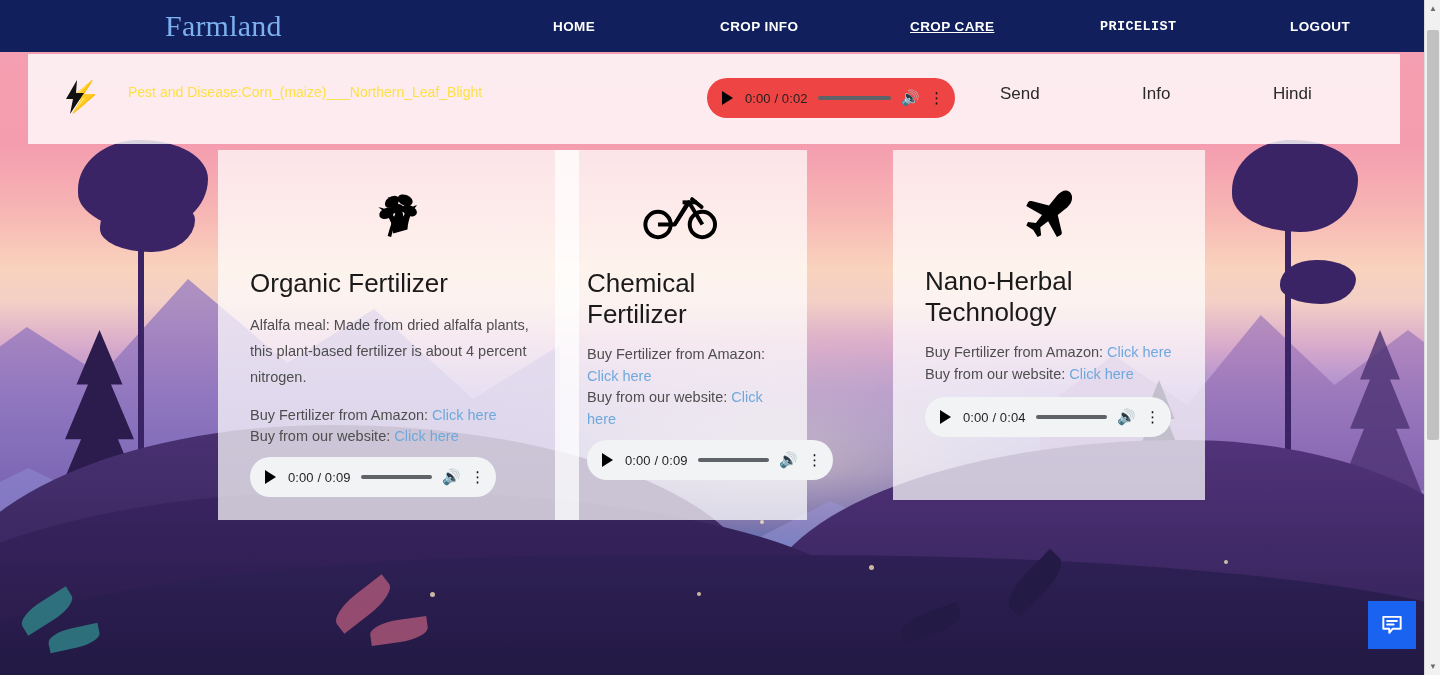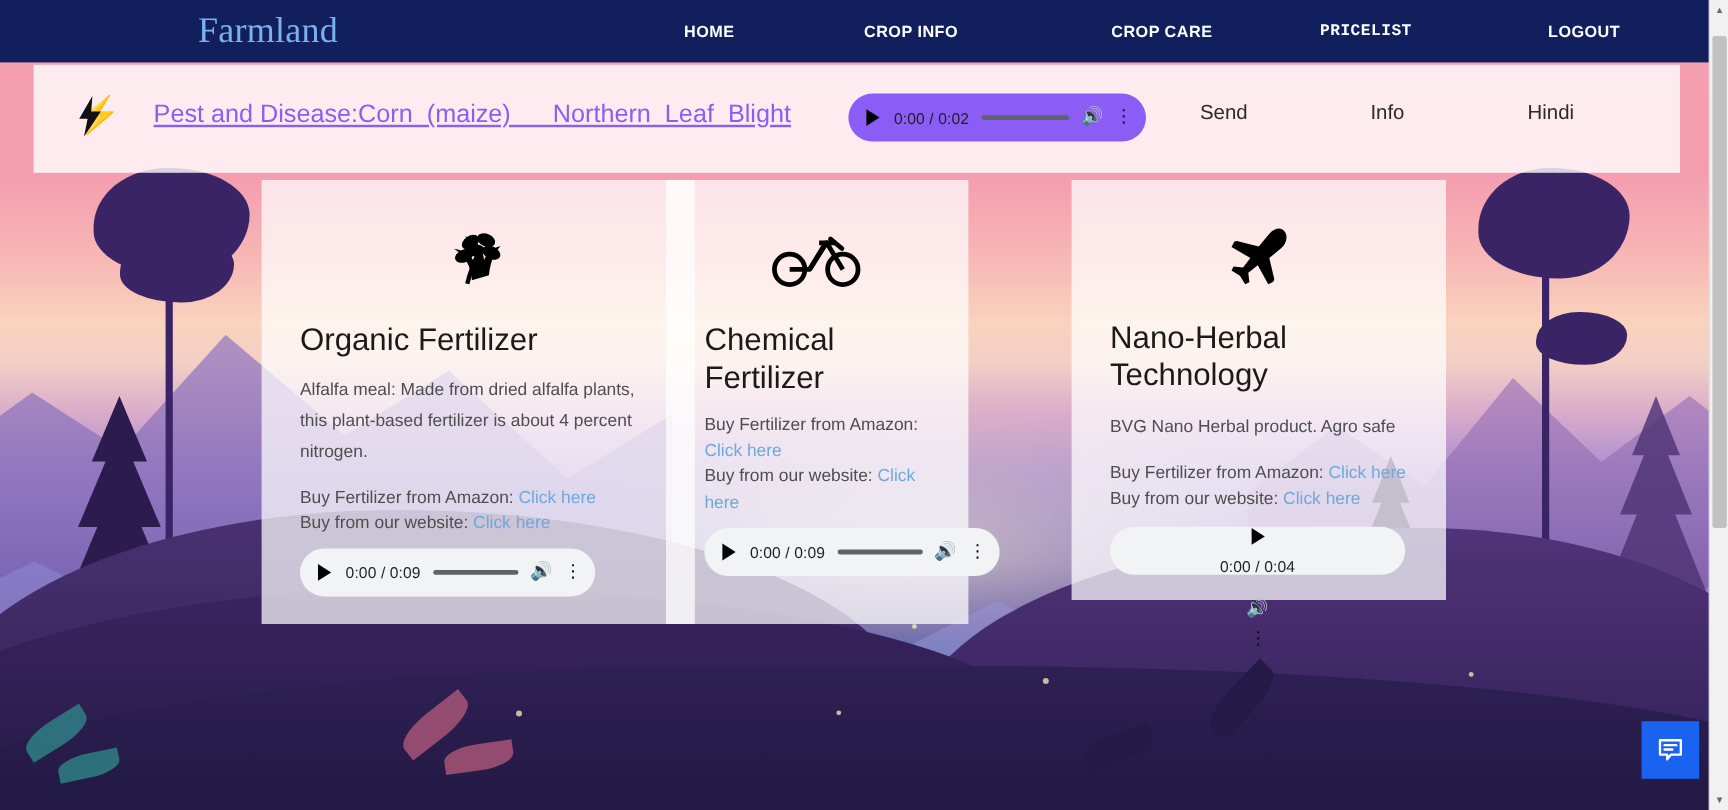--- a/index.html
+++ b/index.html
@@ -177,23 +177,23 @@
     align-items: center;
   }
   .nav-link {
     color: #ffffff;
     font-size: 13.5px;
     font-weight: bold;
     letter-spacing: .4px;
     text-decoration: none;
     white-space: nowrap;
   }
-  .nl0 { position: absolute; left: 70px; }
+  .nl0 { position: absolute; left: 53px; }
   .nl1 { position: absolute; left: 220px; }
-  .nl2 { position: absolute; left: 426px; }
+  .nl2 { position: absolute; left: 410px; text-decoration: underline; }
   .nl3 { position: absolute; left: 600px; font-family: Liberation Mono, monospace; }
   .nl4 { position: absolute; left: 790px; }
 
   
   .header-strip {
     position: absolute;
     left: 28px; top: 54px;
     width: 1372px; height: 90px;
     background: rgba(255,255,255,0.80);
     display: flex;
@@ -204,24 +204,23 @@
     position: absolute;
     left: 36px; top: 28px;
     font-size: 30px;
     line-height: 1;
     color: #111;
   }
   .disease-title {
     position: absolute;
     left: 100px;
     top: 30px;
-    font-size: 21px;
-    color: #8b5cf6;
+    font-size: 14px;
+    color: #fde047;
     white-space: nowrap;
-    text-decoration: underline;
   }
   .hdr-actions {
     position: absolute;
     right: 40px;
     top: 30px;
     width: 360px;
     height: 30px;
   }
   .hdr-btn {
     position: absolute;
@@ -294,21 +293,21 @@
     font-size: 15px;
     line-height: 14px;
     letter-spacing: 0;
     color: #0b0b0b;
     cursor: pointer;
   }
   .header-audio {
     position: absolute;
     left: 707px; top: 78px;
     width: 248px;
-    background: #8b5cf6;
+    background: #ef4444;
     z-index: 31;
   }
 
   
   .cards {
     position: absolute;
     left: 0; top: 0; width: 1440px; height: 675px;
     z-index: 20;
   }
   .card {
@@ -351,21 +350,21 @@
   }
   .card-link {
     color: #6ea8dc;
     text-decoration: none;
     cursor: pointer;
   }
   .card-audio {
     margin-top: 10px;
     width: 246px;
   }
-  .card-3 .card-audio { margin-top: 12px; flex-direction: column; }
+  .card-3 .card-audio { margin-top: 12px; }
 
   
   .chat-btn {
     position: absolute;
     right: 24px;
     bottom: 26px;
     width: 48px; height: 48px;
     background: #1a62f0;
     display: flex;
     align-items: center;
@@ -544,21 +543,20 @@
       </div>
     </div>
 
     <div class="card card-3">
       <div class="card-icon">
         <svg width="60" height="56" viewBox="0 0 64 64" fill="#000">
           <path d="M56 6 C52 2 46 4 41 10 L32 21 L12 16 C10 15.5 8.6 16.4 8 17.6 L6 21.6 L24 32 L17 41 L8 40 L6 44 L14 49 L19 57 L23 55 L22 46 L31 39 L41 57 L45 55 C46.2 54.4 47 53 46.6 51.6 L42 32 L53 23 C59 18 60 10 56 6 Z"></path>
         </svg>
       </div>
       <div class="card-title">Nano-Herbal Technology</div>
-      <div class="card-desc">BVG Nano Herbal product. Agro safe</div>
       <div class="card-links">
         <span>Buy Fertilizer from Amazon:</span>
         <a class="card-link" href="#">Click here</a><br>
         <span>Buy from our website:</span>
         <a class="card-link" href="#">Click here</a>
       </div>
       <div class="audio card-audio">
         <span class="audio-play"></span>
         <span class="audio-time">0:00 / 0:04</span>
         <span class="audio-track"></span>

